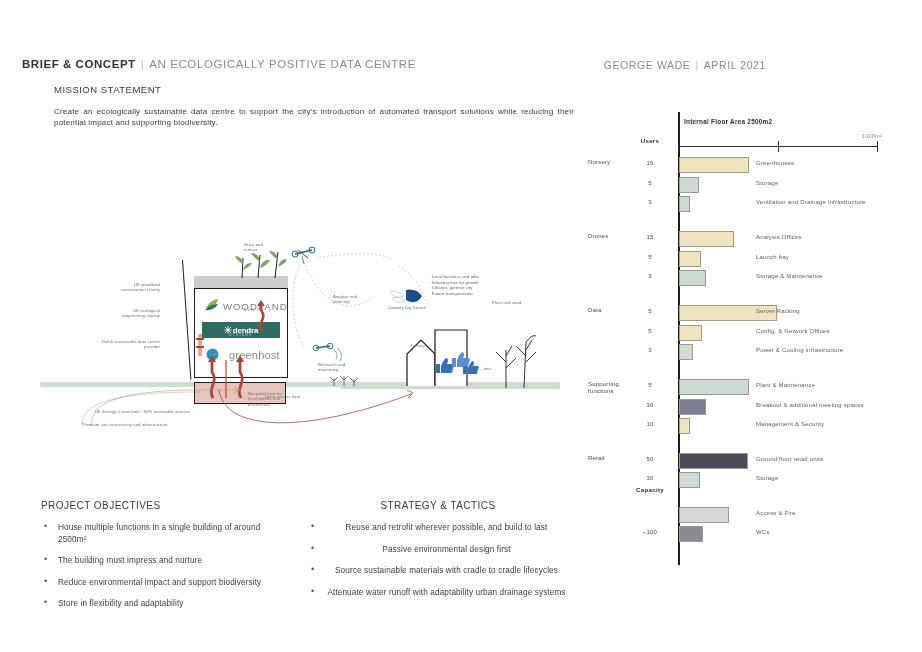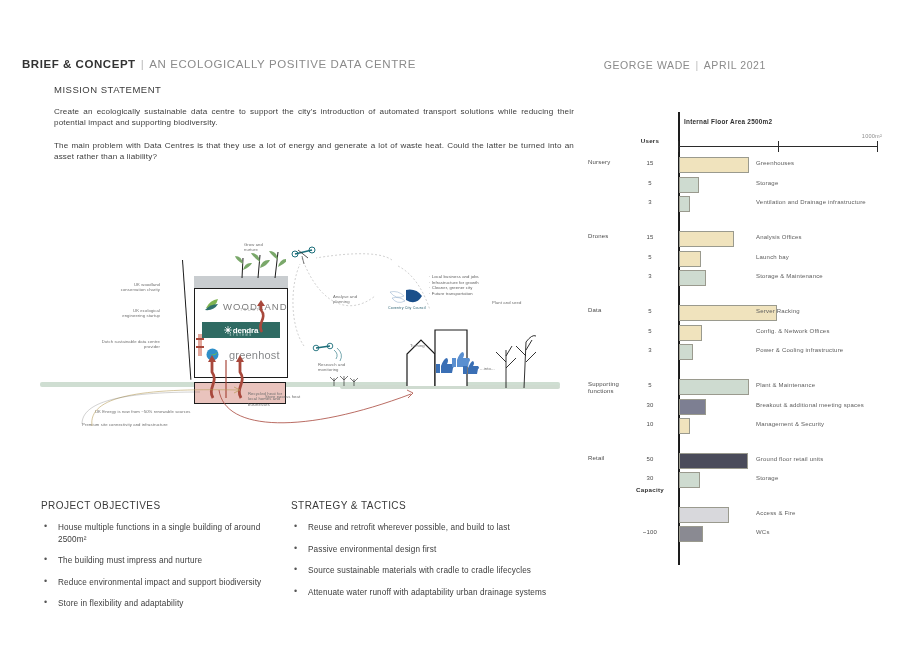--- a/index.html
+++ b/index.html
@@ -24,21 +24,21 @@
   .hdr-right .sep{color:#bdbdbd;margin:0 5px;}
 
   
   .mission{position:absolute;left:54px;top:84px;width:520px;}
   .mission h2{font-size:9.5px;font-weight:normal;letter-spacing:.5px;color:#3a3a3a;margin:0 0 11px 0;}
   .mission p{font-size:8.1px;line-height:11.4px;color:#3c3c3c;margin:0 0 11px 0;text-align:justify;letter-spacing:.15px;}
   .mission p:last-child{margin-bottom:0;}
 
   
   .objectives{position:absolute;left:41px;top:500px;width:250px;}
-  .strategy{position:absolute;left:291px;top:500px;width:260px;}
+  .strategy{position:absolute;left:308px;top:500px;width:260px;text-align:center;}
   .col h3{font-size:10px;font-weight:normal;letter-spacing:.45px;color:#3a3a3a;margin:0 0 11px 0;}
   .col ul{list-style:none;margin:0;padding:0;}
   .col li{position:relative;padding-left:17px;font-size:8.2px;line-height:11.6px;color:#3c3c3c;margin-bottom:10px;letter-spacing:.12px;}
   .col li:before{content:"\2022";position:absolute;left:3px;top:-1px;font-size:9px;color:#555;}
 
   
   .chart{position:absolute;left:588px;top:112px;width:330px;height:460px;}
   .chart-axis{position:absolute;left:90px;top:0;width:1.6px;height:453px;background:#1d1d1d;}
   .chart-title{position:absolute;left:96px;top:6px;font-size:6.4px;font-weight:bold;color:#2e2e2e;letter-spacing:.25px;white-space:nowrap;}
   .scale{position:absolute;left:90px;top:28px;width:200px;height:12px;}
@@ -86,21 +86,20 @@
       <span class="b">BRIEF &amp; CONCEPT</span><span class="sep">|</span><span class="sub">AN ECOLOGICALLY POSITIVE DATA CENTRE</span>
     </div>
     <div class="hdr-right">
       <span>GEORGE WADE</span><span class="sep">|</span><span>APRIL 2021</span>
     </div>
   </div>
 
   <div class="mission">
     <h2>MISSION STATEMENT</h2>
     <p>Create an ecologically sustainable data centre to support the city's introduction of automated transport solutions while reducing their potential impact and supporting biodiversity.</p>
-    <p>The main problem with Data Centres is that they use a lot of energy and generate a lot of waste heat.  Could the latter be turned into an asset rather than a liability?</p>
   </div>
 
   <div class="diagram">
 
     <div class="ground"></div>
     <div class="ground2"></div>
 
     <div class="tiny r" style="left:30px;top:46px;width:90px;white-space:pre-line;">UK woodland
 conservation charity</div>
     <div class="tiny r" style="left:30px;top:72px;width:90px;white-space:pre-line;">UK ecological

